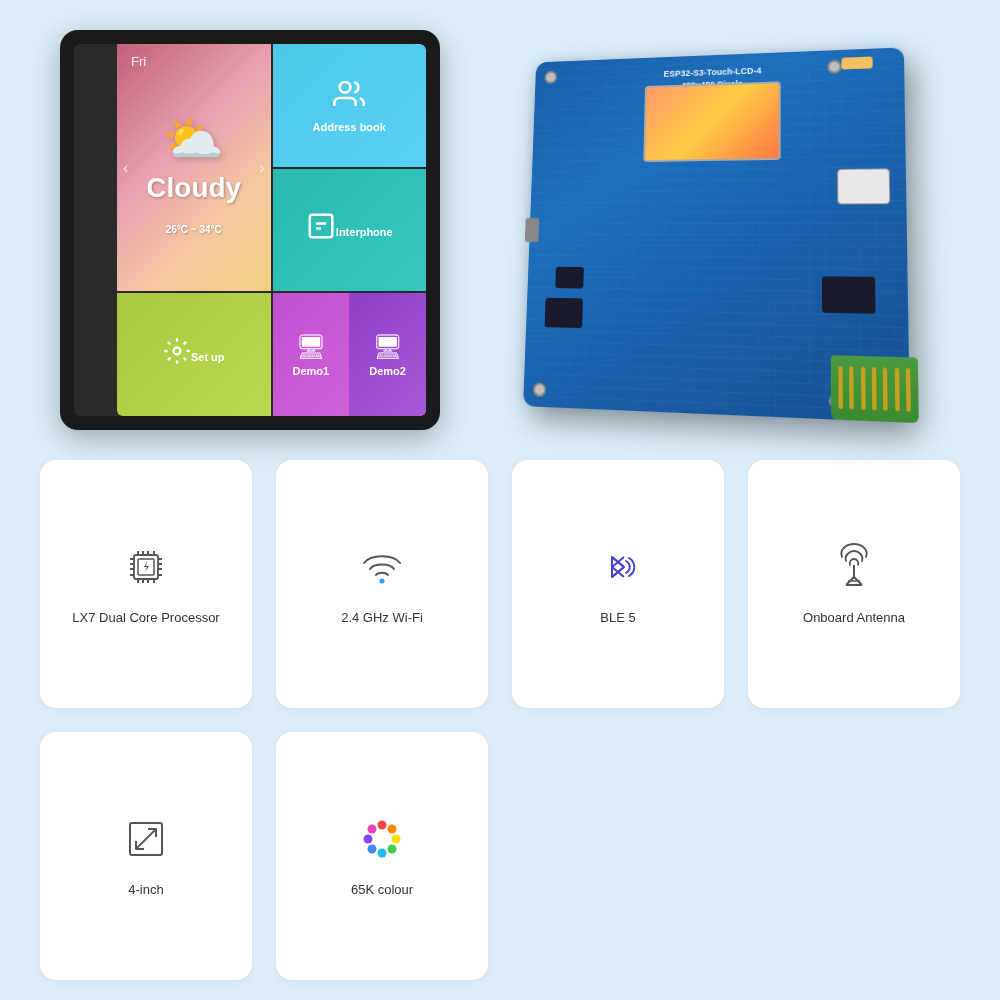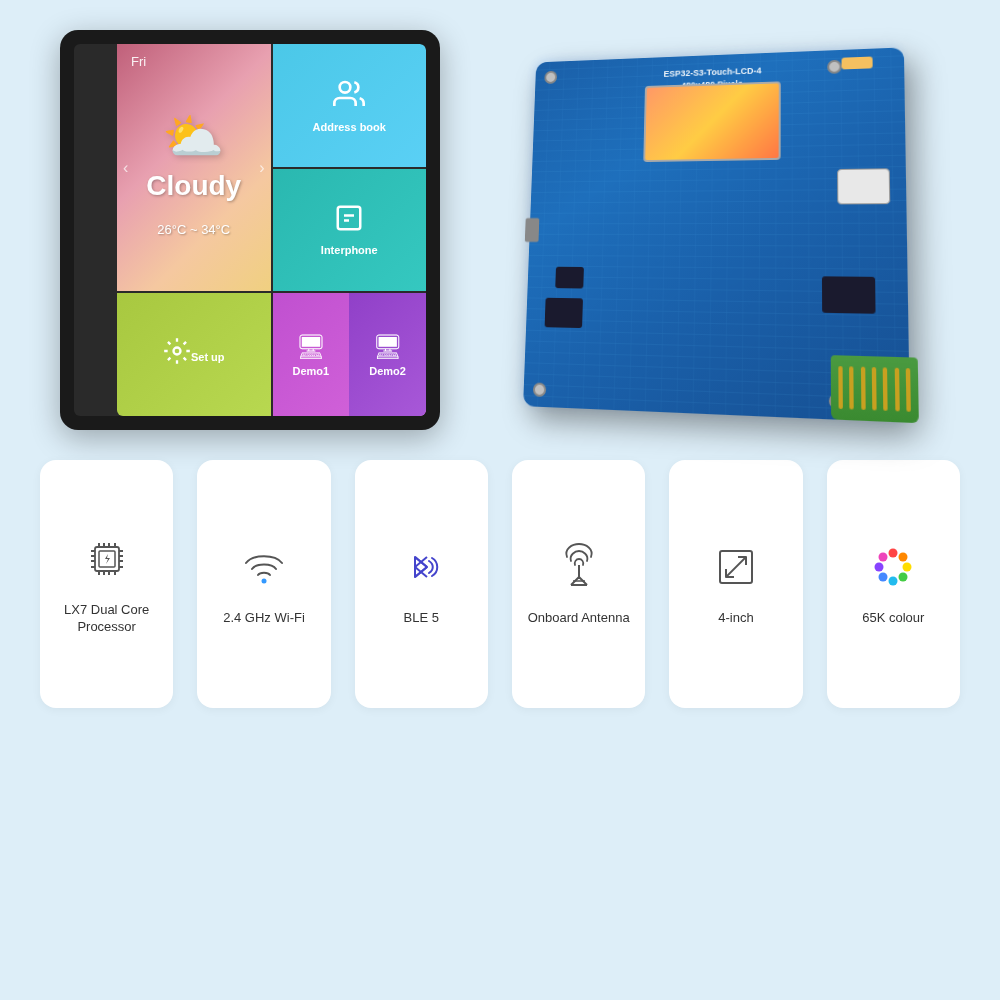--- a/index.html
+++ b/index.html
@@ -92,23 +92,24 @@
     .weather-label {
       color: white;
       font-size: 28px;
       font-weight: 700;
       text-shadow: 1px 1px 3px rgba(0,0,0,0.3);
       margin-top: 4px;
     }
 
     .weather-temp {
       color: white;
-      font-size: 13px;
+      font-size: 10px;
       text-shadow: 1px 1px 2px rgba(0,0,0,0.3);
       margin-top: 20px;
+      font-weight: bold;
     }
 
     
     .tile-address {
       background: linear-gradient(135deg, #4bc8e8, #5ad0f5);
       grid-column: 2;
       grid-row: 1;
       display: flex;
       flex-direction: column;
       align-items: center;
@@ -129,21 +130,21 @@
       text-align: center;
       margin-top: 4px;
     }
 
     
     .tile-interphone {
       background: linear-gradient(135deg, #2ab8b0, #35c8c0);
       grid-column: 2;
       grid-row: 2;
       display: flex;
-      flex-direction: column;
+      flex-direction: row;
       align-items: center;
       justify-content: center;
       padding: 8px;
     }
 
     .tile-interphone .tile-icon {
       font-size: 28px;
       color: white;
     }
 
@@ -327,21 +328,21 @@
       opacity: 0.15;
       background-image: 
         repeating-linear-gradient(0deg, transparent, transparent 10px, rgba(100,200,255,0.5) 10px, rgba(100,200,255,0.5) 11px),
         repeating-linear-gradient(90deg, transparent, transparent 15px, rgba(100,200,255,0.3) 15px, rgba(100,200,255,0.3) 16px);
       border-radius: 12px;
     }
 
     
     .features-grid {
       display: grid;
-      grid-template-columns: repeat(6, 1fr);
+      grid-template-columns: repeat(4, 1fr);
       grid-template-rows: repeat(2, 1fr);
       gap: 24px;
       width: 100%;
       flex: 1;
     }
 
     .feature-card {
       background: white;
       border-radius: 16px;
       display: flex;

